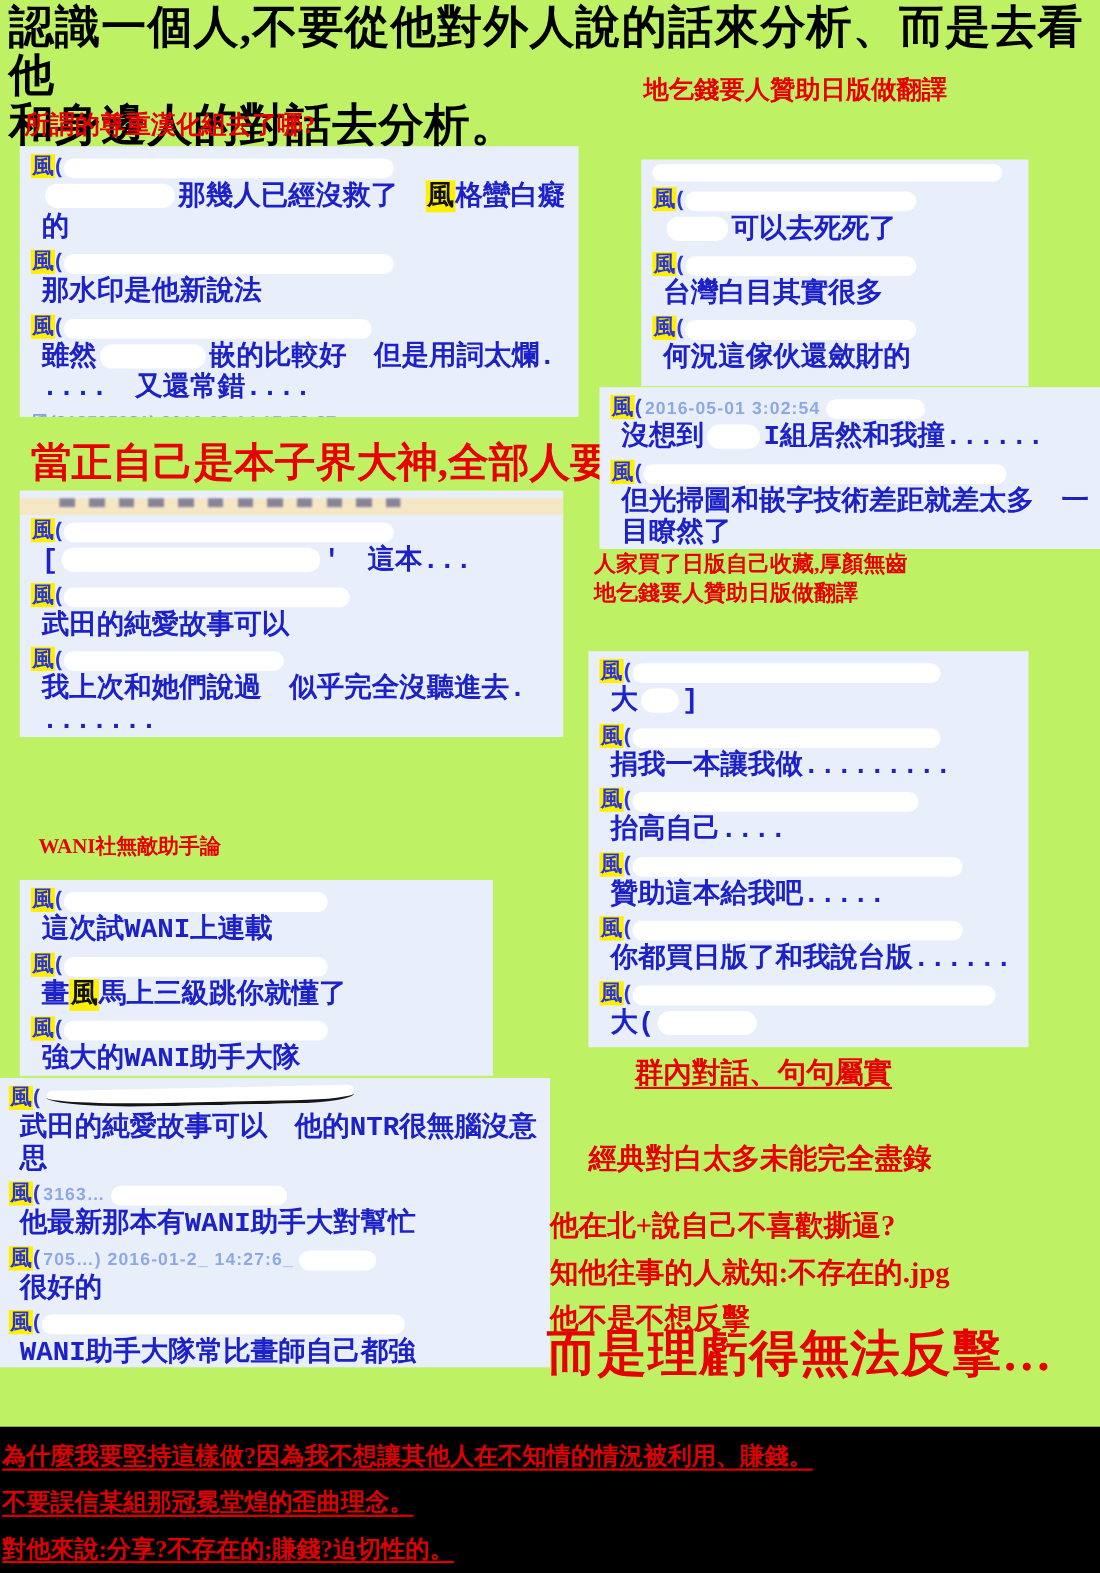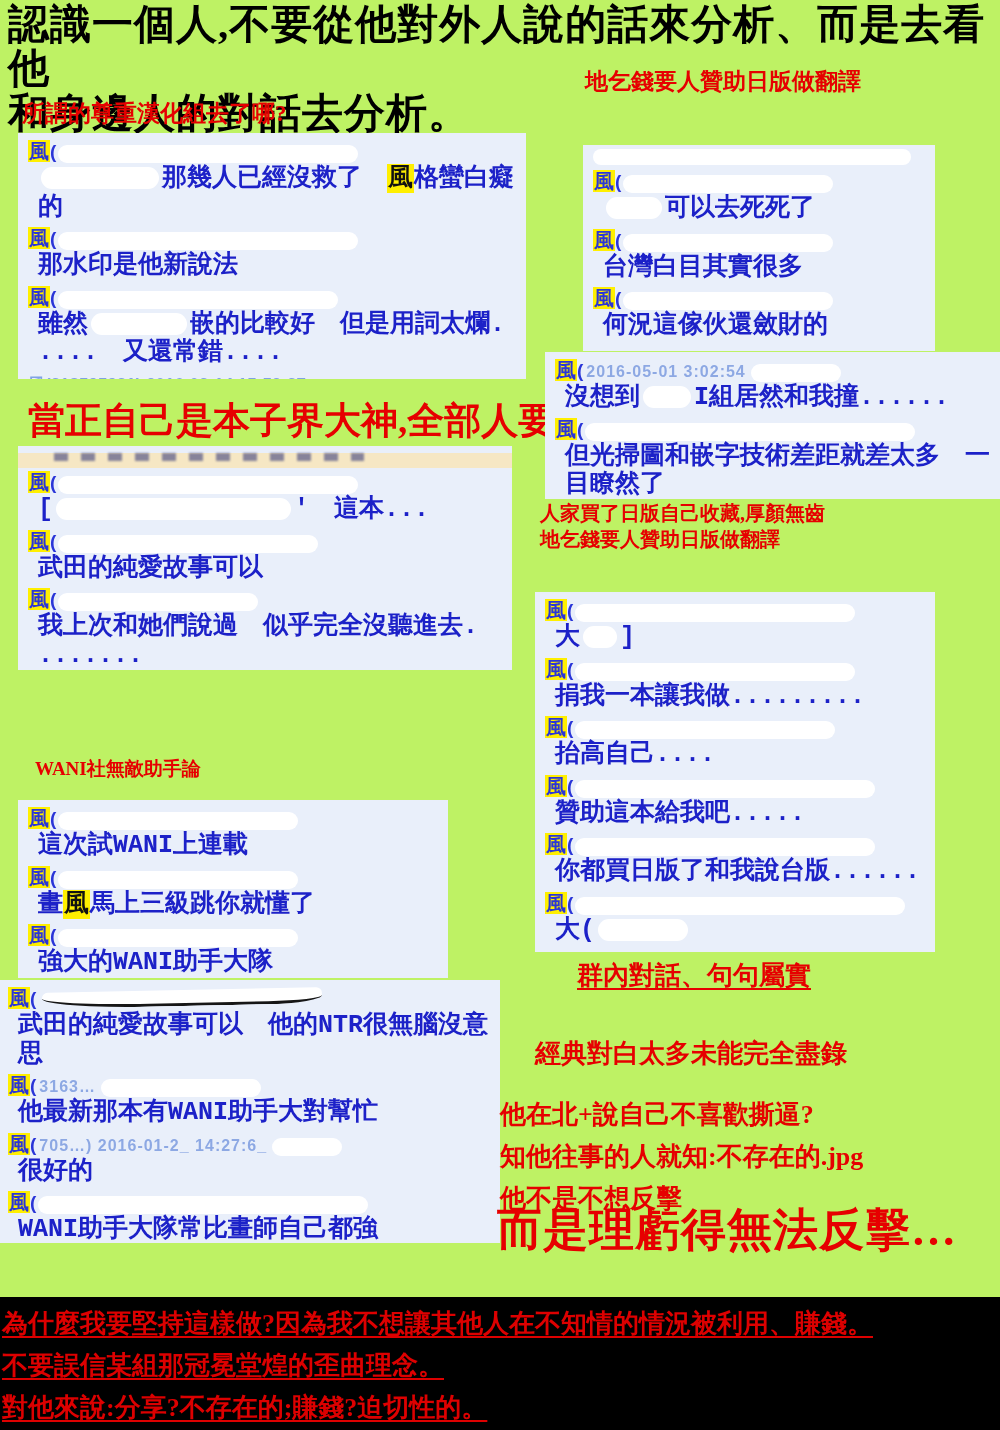--- a/index.html
+++ b/index.html
@@ -52,21 +52,21 @@
   .crow.bar::after{content:"";display:block;height:8px;width:310px;margin:3px 0 0 36px;
         background:repeating-linear-gradient(90deg,rgba(45,50,120,.55) 0 14px,transparent 14px 27px);
         filter:blur(1px);}
   .scribble{display:inline-block;vertical-align:middle;width:280px;height:13px;margin-left:6px;
         background:#ffffff;border-radius:9px;border-bottom:3px solid #161616;
         border-bottom-left-radius:60% 100%;border-bottom-right-radius:30% 80%;
         transform:translateY(-3px) rotate(-1.2deg);}
   
   #banner{position:absolute;left:0;top:1297px;width:1000px;height:133px;background:#000000;
           padding:6px 0 0 2px;box-sizing:border-box;}
-  .banner-line{color:#dd0000;font-size:26px;font-weight:700;line-height:42px;white-space:nowrap;
+  .banner-line{color:#dd0000;font-size:22px;font-weight:700;line-height:42px;white-space:nowrap;
           text-decoration:underline;text-underline-offset:4px;}
 </style>
 </head>
 <body>
 
 <div id="page">
 
   <div id="header">
     <div>認識一個人,不要從他對外人說的話來分析、而是去看他</div>
     <div>和身邊人的對話去分析。</div>

